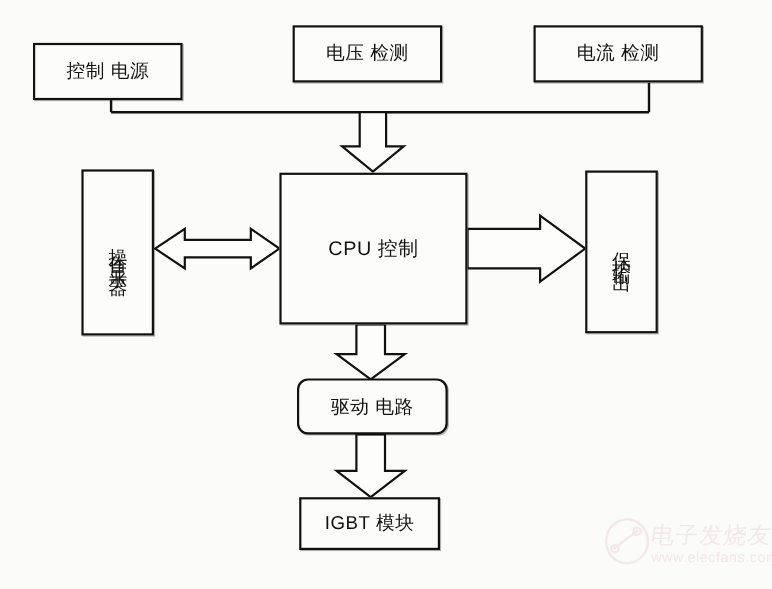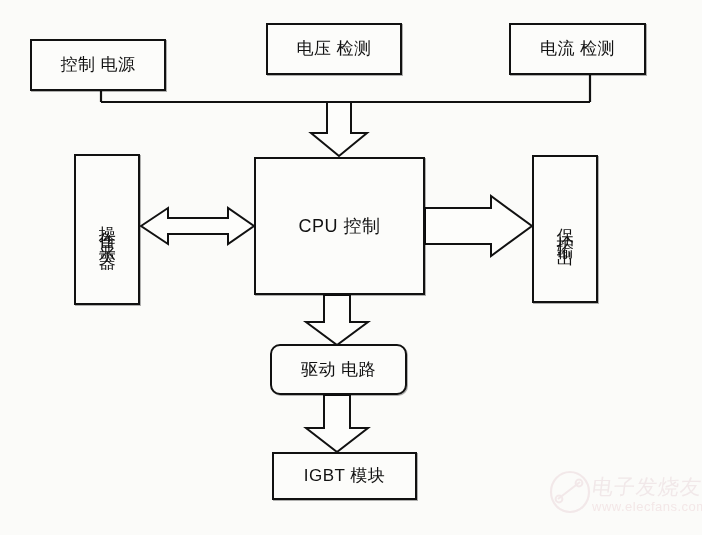--- a/index.html
+++ b/index.html
@@ -127,41 +127,41 @@
   </svg>
 
   <div class="node" style="left:30px; top:23px; width:136px; height:52px;margin-top:16px;">
     <span class="label">控制 电源</span>
   </div>
 
   <div class="node" style="left:266px; top:23px; width:136px; height:52px;">
     <span class="label">电压 检测</span>
   </div>
 
-  <div class="node" style="left:485px; top:23px; width:137px; height:52px;margin-left:24px;">
+  <div class="node" style="left:485px; top:23px; width:154px; height:52px;">
     <span class="label">电流 检测</span>
   </div>
 
   <div class="node vertical" style="left:74px; top:154px; width:66px; height:151px;">
     <span class="label">操作显示器</span>
   </div>
 
   <div class="node cpu" style="left:254px; top:157px; width:171px; height:138px;">
     <span class="label">CPU 控制</span>
   </div>
 
   <div class="node vertical" style="left:532px; top:155px; width:66px; height:148px;">
     <span class="label">保护输出</span>
   </div>
 
   <div class="node" style="left:270px; top:344px; width:137px; height:51px;border-radius:10px;">
     <span class="label">驱动 电路</span>
   </div>
 
-  <div class="node" style="left:272px; top:452px; width:145px; height:48px;">
+  <div class="node" style="left:272px; top:452px; width:128px; height:48px;">
     <span class="label">IGBT 模块</span>
   </div>
 
   <div class="watermark">
     <svg class="wm-logo" viewBox="0 0 44 46" xmlns="http://www.w3.org/2000/svg">
       <ellipse cx="22" cy="23" rx="19" ry="20" fill="none" stroke="#ecdadd" stroke-width="2.2"></ellipse>
       <path d="M 10 30 L 32 13" fill="none" stroke="#ecdadd" stroke-width="2.2"></path>
       <circle cx="11" cy="30" r="3.4" fill="none" stroke="#ecdadd" stroke-width="2"></circle>
       <circle cx="31" cy="14" r="3.4" fill="none" stroke="#ecdadd" stroke-width="2"></circle>
     </svg>

